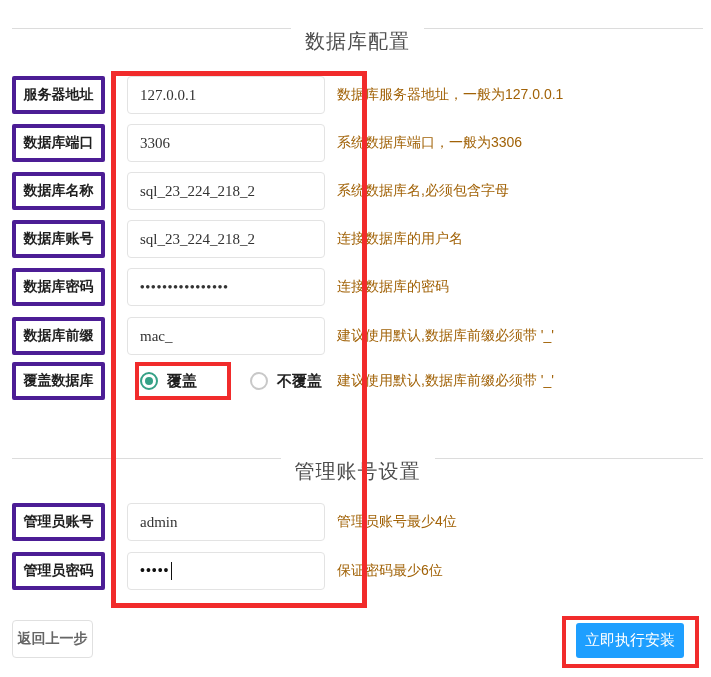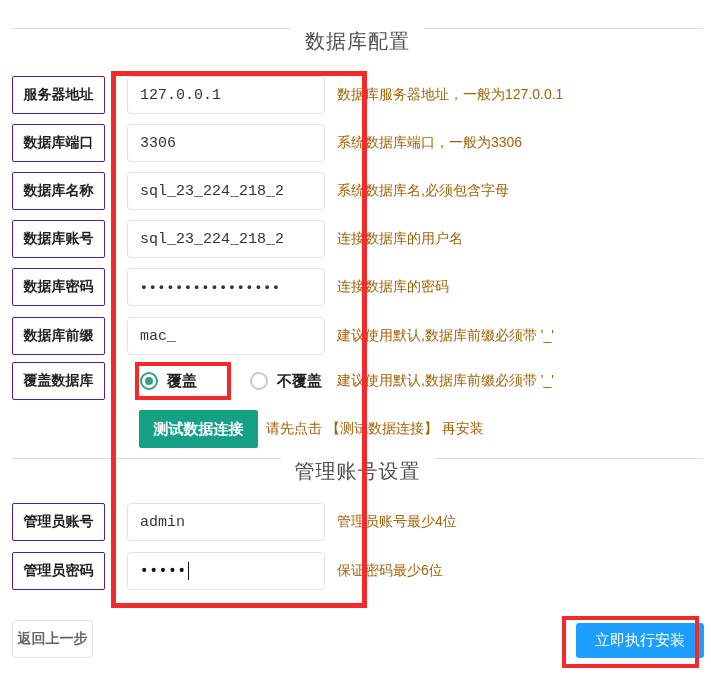--- a/index.html
+++ b/index.html
@@ -19,29 +19,29 @@
   }
   .section-title .line { flex: 1; height: 1px; background: #dcdcdc; }
   .section-title .txt {
     color: #4d4d4d; font-size: 20px; letter-spacing: 1px; white-space: nowrap;
   }
 
   
   .row { position: absolute; left: 0; width: 711px; height: 38px; }
   .lbl {
     position: absolute; left: 12px; top: 0; width: 93px; height: 38px;
-    border: 1px solid #4c1d95; background: #fff; border-radius: 2px;
+    border: 4px solid #4c1d95; background: #fff; border-radius: 2px;
     display: flex; align-items: center; justify-content: center;
     font-size: 14px; font-weight: 700; color: #1f1f1f; white-space: nowrap;
   }
   .field {
     position: absolute; left: 127px; top: 0; width: 198px; height: 38px;
     border: 1px solid #e3e3e3; border-radius: 4px; background: #fff;
     padding: 0 12px; font-size: 15px; color: #333;
-    font-family: Liberation Mono, monospace;
+    font-family: Liberation Serif, serif;
     outline: none;
   }
   .hint {
     position: absolute; left: 337px; top: 0; height: 38px;
     display: flex; align-items: center;
     font-size: 14px; color: #a16207; white-space: nowrap;
   }
 
   
   .radio-group { position: absolute; left: 140px; top: 0; height: 38px; display: flex; align-items: center; }
@@ -67,21 +67,21 @@
   }
   .hint-test { left: 266px; }
   .btn-back {
     position: absolute; left: 12px; top: 620px; width: 81px; height: 38px;
     background: #fff; border: 1px solid #e0e0e0; border-radius: 4px;
     color: #666; font-size: 14px; cursor: pointer;
     font-family: "Liberation Sans", "DejaVu Sans", sans-serif;
     font-weight: bold;
   }
   .btn-install {
-    position: absolute; left: 576px; top: 623px; width: 128px; height: 35px;
+    position: absolute; left: 576px; top: 623px; width: 108px; height: 35px;
     background: #1e9fff; border: none; border-radius: 3px;
     color: #fff; font-size: 15px; cursor: pointer;
     font-family: "Liberation Sans", "DejaVu Sans", sans-serif;
   }
 
   
   .field-div { display: flex; align-items: center; }
   .dots { letter-spacing: 1px; font-weight: 700; font-size: 14px; color: #111; }
   .caret { display: inline-block; width: 1px; height: 18px; background: #111; margin-left: 1px; }
 
@@ -146,24 +146,20 @@
         <span class="rlabel">覆盖</span>
       </span>
       <span class="radio">
         <span class="circle"></span>
         <span class="rlabel">不覆盖</span>
       </span>
     </div>
     <div class="hint">建议使用默认,数据库前缀必须带 '_'</div>
   </div>
 
-  <div class="row" style="top:410px;">
-    <button class="btn-test">测试数据连接</button>
-    <div class="hint hint-test">请先点击 【测试数据连接】 再安装</div>
-  </div>
 
   <div class="section-title" style="top:458px;">
     <span class="line"></span>
     <span class="txt">管理账号设置</span>
     <span class="line"></span>
   </div>
 
   <div class="row" style="top:503px;">
     <div class="lbl">管理员账号</div>
     <input class="field" type="text" value="admin" style="">

